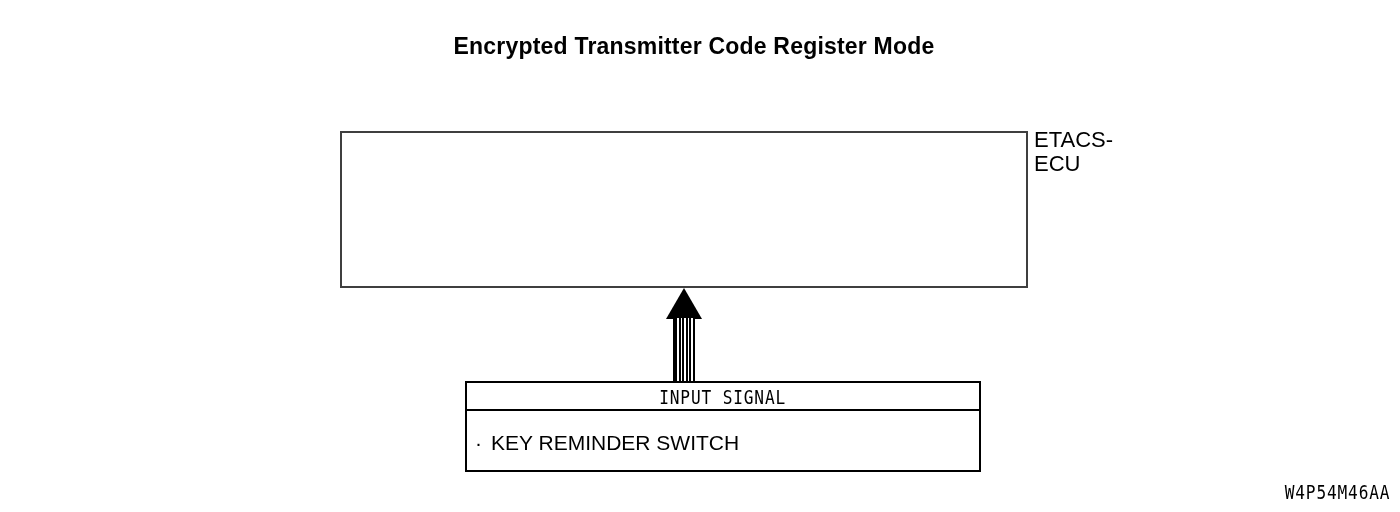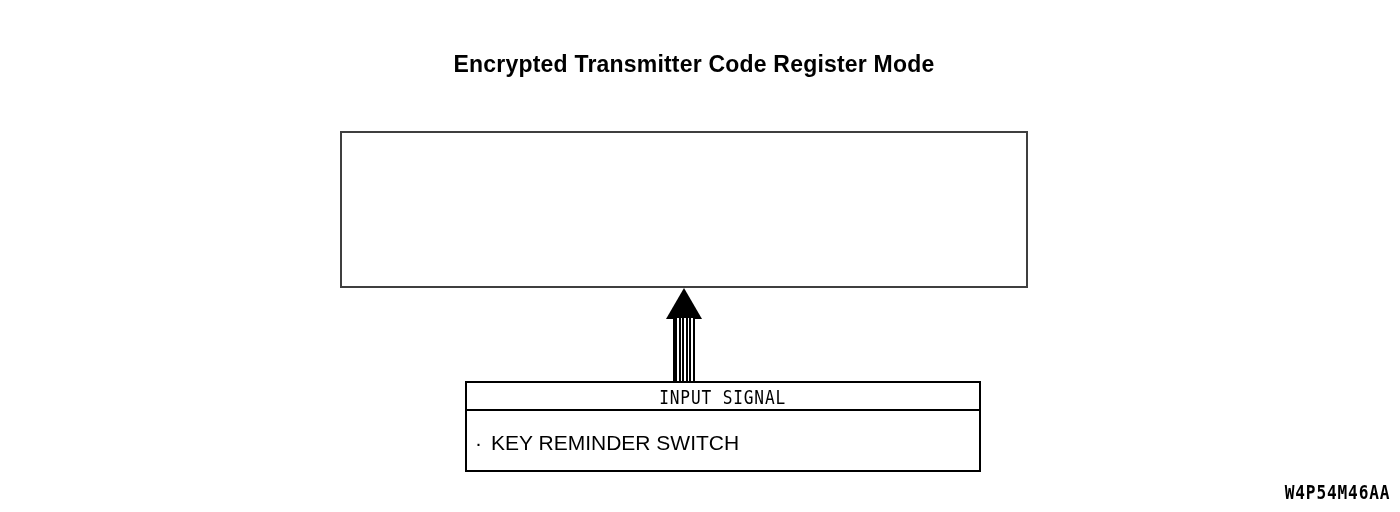--- a/index.html
+++ b/index.html
@@ -12,21 +12,21 @@
   .stage{
     position:relative;
     width:1400px;height:512px;
     background:var(--background);
     font-family:"Liberation Sans", sans-serif;
     color:var(--line);
     overflow:hidden;
   }
   .title{
     position:absolute;
-    left:344px;top:50px;width:700px;
+    left:344px;top:32px;width:700px;
     text-align:center;
     font-size:23px;font-weight:bold;
     line-height:28px;
     letter-spacing:0.2px;
   }
   .ecu-box{
     position:absolute;
     left:340px;top:131px;
     width:688px;height:157px;
     border:2px solid var(--ecu-box-border);
@@ -84,35 +84,38 @@
   .input-item .bullet{
     display:inline-block;
     width:16px;
     text-align:left;
   }
   .fig-code{
     position:absolute;
     left:1140px;top:481px;
     width:250px;
     text-align:right;
-    font-weight:bold;
   }
   .fig-code .condensed{
     transform-origin:right center;
   }
 </style>
 </head>
 <body>
 
 <div class="stage">
 
   <div class="title">Encrypted Transmitter Code Register Mode</div>
 
   <div class="ecu-box"></div>
 
+  <div class="ecu-label">
+    <div>ETACS-</div>
+    <div>ECU</div>
+  </div>
 
   <div class="arrow-head"></div>
   <div class="arrow-shaft"></div>
 
   <div class="input-box">
     <div class="input-header">
       <span class="condensed">INPUT SIGNAL</span>
     </div>
     <div class="input-body">
       <div class="input-item">

